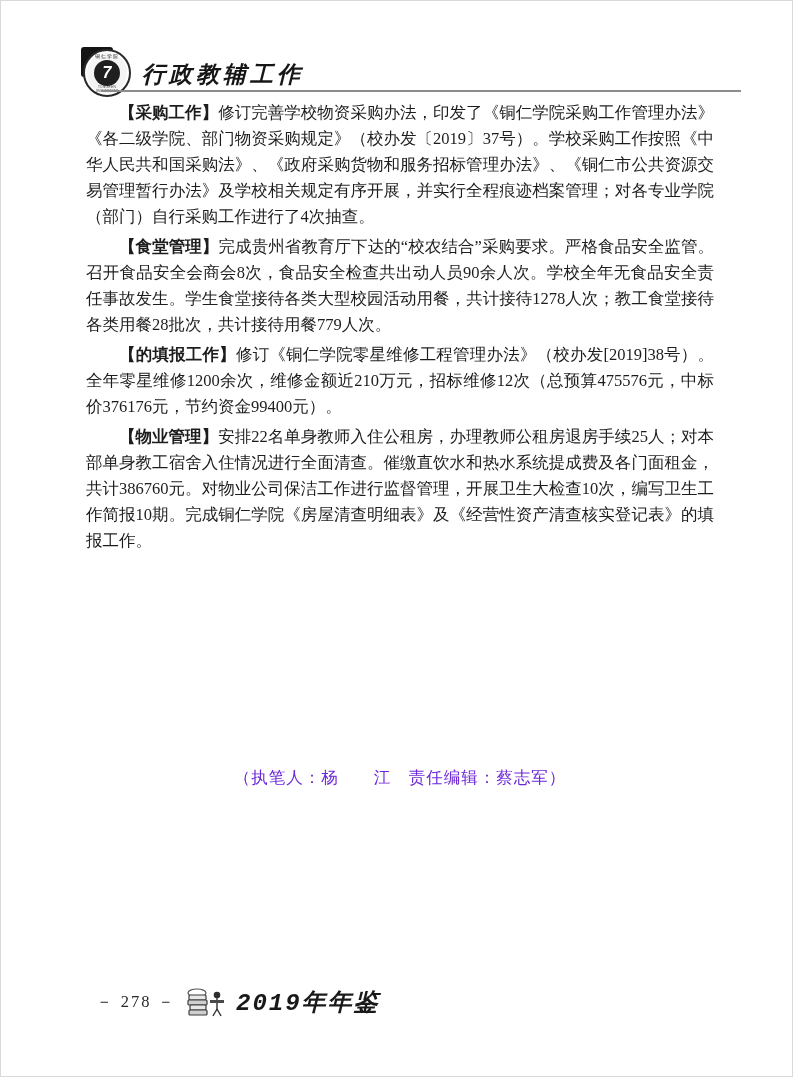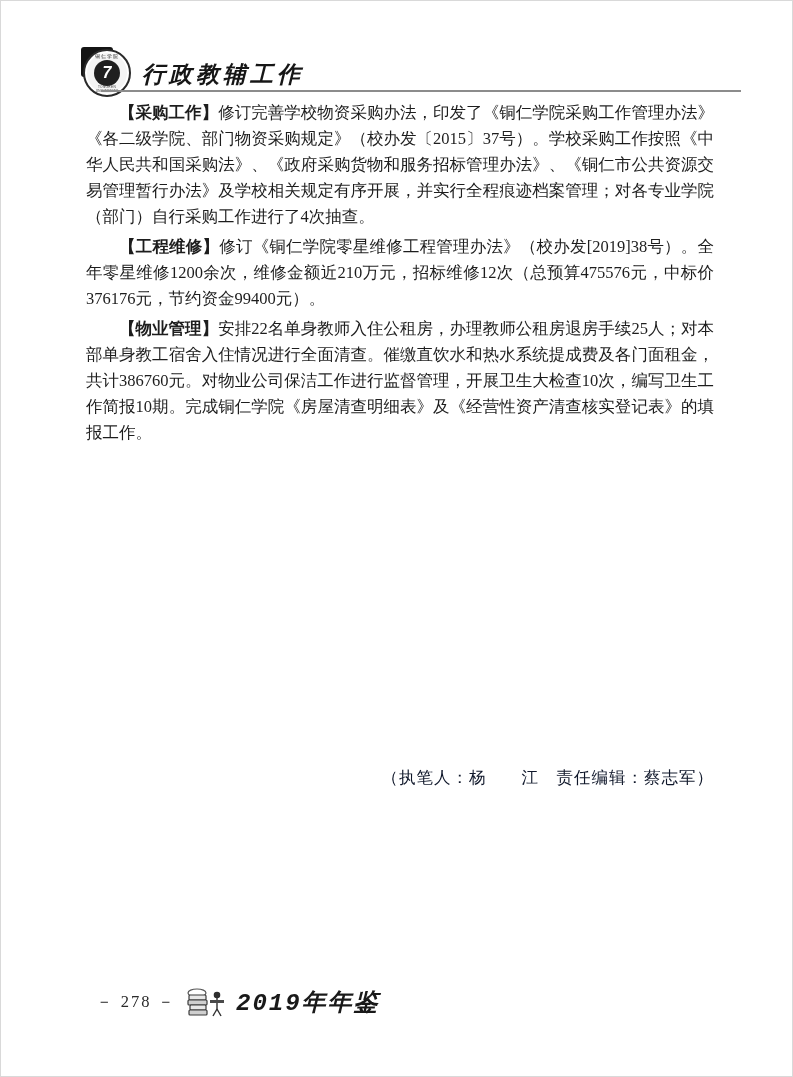--- a/index.html
+++ b/index.html
@@ -71,22 +71,22 @@
     color:#1d1d1d;
   }
   .sec-label{
     font-family:"Liberation Sans", sans-serif;
     font-weight:bold;font-style:normal;
     letter-spacing:0px;
     margin-top:32px;
   }
   .byline{
     position:absolute;left:85px;top:766px;width:628px;
-    text-align:right;
-    font-size:16.5px;letter-spacing:1px;color:#0f172a;
+    text-align:center;
+    font-size:16.5px;letter-spacing:1px;color:#6d28d9;
     font-family:"Liberation Serif", serif;
   }
   
   .footer{
     position:absolute;left:95px;top:984px;height:34px;
     display:flex;align-items:center;gap:8px;
   }
   .page-num{
     font-size:16.5px;color:#2a2a2a;letter-spacing:2px;
     font-family:"Liberation Serif", serif;
@@ -110,22 +110,23 @@
         <div class="logo-arc-top">铜仁学院</div>
         <div class="logo-core">7</div>
         <div class="logo-arc-bottom">TONGREN UNIVERSITY</div>
       </div>
     </div>
     <div class="section-title">行政教辅工作</div>
     <div class="header-rule"></div>
   </div>
 
   <div class="content">
-      <p class="para"><b class="sec-label">【采购工作】</b><span>修订完善学校物资采购办法，印发了《铜仁学院采购工作管理办法》《各二级学院、部门物资采购规定》（校办发〔2015〕37号）。学校采购工作按照《中华人民共和国采购法》、《政府采购货物和服务招标管理办法》、《铜仁市公共资源交易管理暂行办法》及学校相关规定有序开展，并实行全程痕迹档案管理；对各专业学院（部门）自行采购工作进行了4次抽查。</span></p>
-      <p class="para"><b class="sec-label">【工程维修】</b><span>修订《铜仁学院零星维修工程管理办法》（校办发[2019]38号）。全年零星维修1200余次，维修金额近210万元，招标维修12次（总预算475576元，中标价376176元，节约资金99400元）。</span></p>
+      <p class="para"><b class="sec-label">【采购工作】</b><span>修订完善学校物资采购办法，印发了《铜仁学院采购工作管理办法》《各二级学院、部门物资采购规定》（校办发〔2019〕37号）。学校采购工作按照《中华人民共和国采购法》、《政府采购货物和服务招标管理办法》、《铜仁市公共资源交易管理暂行办法》及学校相关规定有序开展，并实行全程痕迹档案管理；对各专业学院（部门）自行采购工作进行了4次抽查。</span></p>
+      <p class="para"><b class="sec-label">【食堂管理】</b><span>完成贵州省教育厅下达的“校农结合”采购要求。严格食品安全监管。召开食品安全会商会8次，食品安全检查共出动人员90余人次。学校全年无食品安全责任事故发生。学生食堂接待各类大型校园活动用餐，共计接待1278人次；教工食堂接待各类用餐28批次，共计接待用餐779人次。</span></p>
+      <p class="para"><b class="sec-label">【的填报工作】</b><span>修订《铜仁学院零星维修工程管理办法》（校办发[2019]38号）。全年零星维修1200余次，维修金额近210万元，招标维修12次（总预算475576元，中标价376176元，节约资金99400元）。</span></p>
       <p class="para"><b class="sec-label">【物业管理】</b><span>安排22名单身教师入住公租房，办理教师公租房退房手续25人；对本部单身教工宿舍入住情况进行全面清查。催缴直饮水和热水系统提成费及各门面租金，共计386760元。对物业公司保洁工作进行监督管理，开展卫生大检查10次，编写卫生工作简报10期。完成铜仁学院《房屋清查明细表》及《经营性资产清查核实登记表》的填报工作。</span></p>
     </div>
 
   <div class="byline">（执笔人：杨　　江　责任编辑：蔡志军）</div>
 
   <div class="footer">
     <span class="page-num">－ 278 －</span>
     <svg class="footer-icon" viewBox="0 0 44 34">
 
       <g stroke="#3a3a3a" stroke-width="1.2" fill="#e8e8e8">

